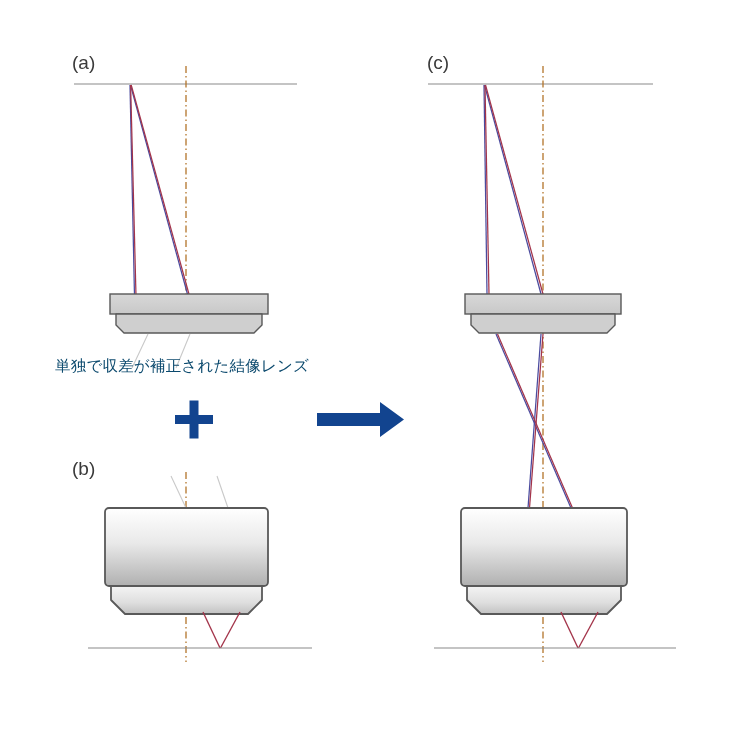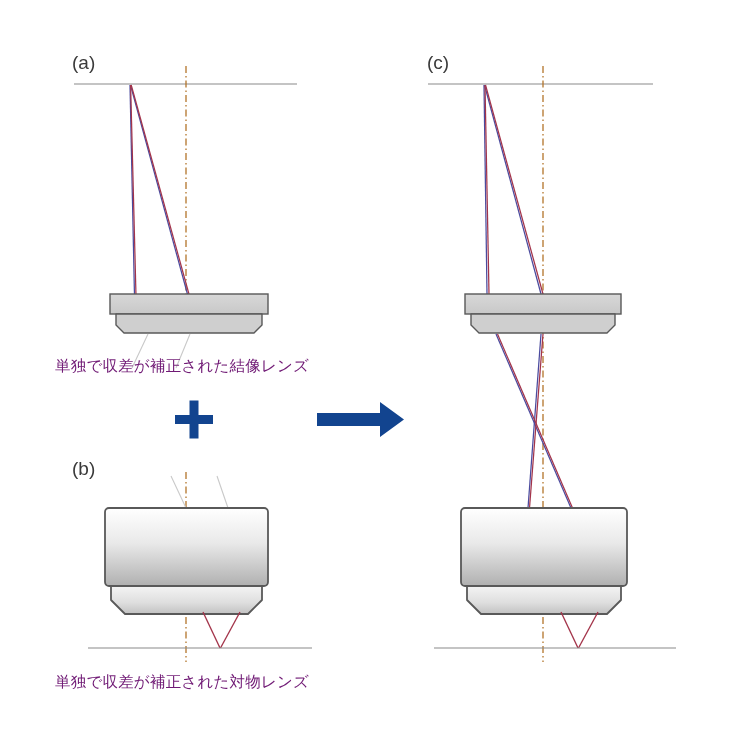--- a/index.html
+++ b/index.html
@@ -21,21 +21,21 @@
     position: absolute;
     font-size: 19px;
     color: #3a3a3a;
     font-family: "Liberation Sans", "DejaVu Sans", sans-serif;
     letter-spacing: 0px;
     white-space: nowrap;
   }
   .caption {
     position: absolute;
     font-size: 15.5px;
-    color: #701a75;
+    color: #0c4a6e;
     font-family: "DejaVu Sans", "Liberation Sans", sans-serif;
     white-space: nowrap;
     letter-spacing: 0.2px;
   }
   #label-a { left: 72px;  top: 52px; }
   #label-b { left: 72px;  top: 458px; }
   #label-c { left: 427px; top: 52px; }
   #caption-a { left: 55px; top: 356px; }
   #caption-b { left: 55px; top: 672px; }
   svg.art {
@@ -169,15 +169,14 @@
   </svg>
 
   <div class="panel-label" id="label-a">(a)</div>
 
   <div class="panel-label" id="label-b">(b)</div>
 
   <div class="panel-label" id="label-c">(c)</div>
 
   <div class="caption" id="caption-a">単独で収差が補正された結像レンズ</div>
 
-  <div class="caption" id="caption-b">単独で収差が補正された対物レンズ</div>
 
 </div>
 
 </body></html>

